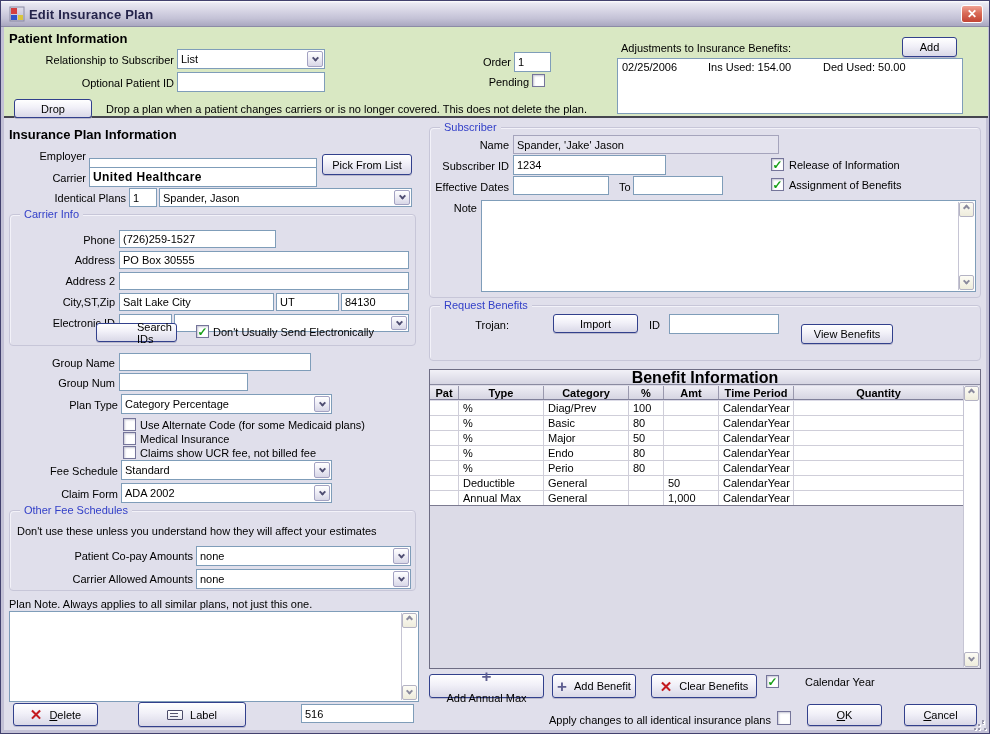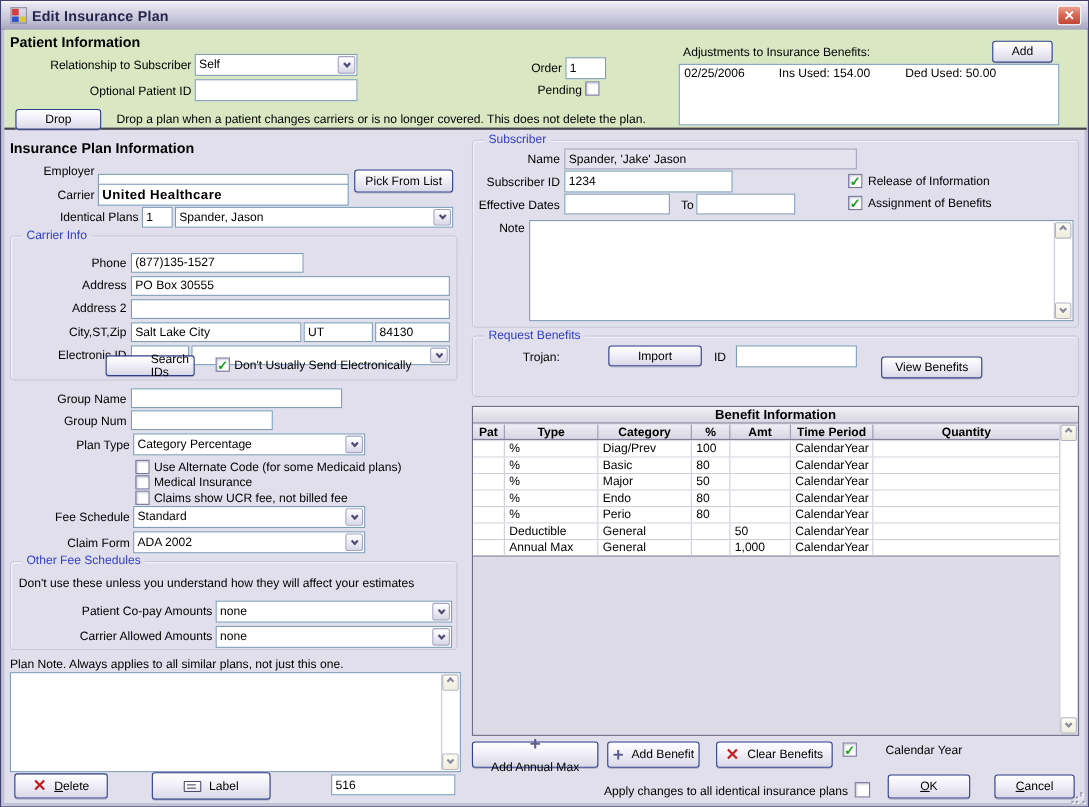--- a/index.html
+++ b/index.html
@@ -53,21 +53,21 @@
   .sbtn{position:absolute;left:0px;width:15px;height:15px;border:1px solid #b4b3c4;border-radius:2px;
       background:linear-gradient(180deg,#fdfcf5 0%,#eeecdc 100%);display:flex;align-items:center;justify-content:center;}
   .sbtn.up{top:0;} .sbtn.down{bottom:0;}
   .schev{width:5px;height:5px;border-left:2px solid #8a8a9d;border-bottom:2px solid #8a8a9d;}
   .schev.u{transform:rotate(135deg) translate(-1px,1px);}
   .schev.d{transform:rotate(-45deg) translate(1px,-1px);}
 
   
   .grid{position:absolute;border:1px solid #6e6d84;background:#dcdbe7;}
   .grid-title{position:absolute;left:0;right:0;top:0;height:15px;background:linear-gradient(#f2f1f7,#d6d5e2);
-      border-bottom:1px solid #8a8aa0;font-weight:bold;font-size:12px;text-align:center;line-height:15px;}
+      border-bottom:1px solid #8a8aa0;font-weight:bold;font-size:16px;text-align:center;line-height:15px;}
   .grid-head{position:absolute;left:0;right:17px;top:16px;height:14px;background:linear-gradient(#efeef5,#d6d5e2);
       border-bottom:1px solid #80809a;display:flex;}
   .gh{display:flex;align-items:center;justify-content:center;font-weight:bold;font-size:11px;border-right:1px solid #9a99ae;}
   .grid-rows{position:absolute;left:0;right:17px;top:31px;}
   .grow{display:flex;height:15px;background:#fff;border-bottom:1px solid #cfced9;}
   .grow.last{border-bottom:1px solid #7b7a90;}
   .gc{display:flex;align-items:center;font-size:11px;padding-left:4px;border-right:1px solid #cfced9;overflow:hidden;white-space:nowrap;}
   .c0{width:29px;} .c1{width:85px;} .c2{width:85px;} .c3{width:35px;} .c4{width:55px;} .c5{width:75px;} .c6{flex:1;border-right:none;}
   .gridscroll{position:absolute;right:1px;top:16px;bottom:1px;width:16px;background:#fff;border-left:1px solid #c6c5d4;}
 
@@ -92,21 +92,21 @@
     </svg>
     <div class="title-text">Edit Insurance Plan</div>
     <div class="close-btn">✕</div>
   </div>
 
   <div class="green-panel"></div>
   <div class="hdr" style="left:8px;top:30px;">Patient Information</div>
 
   <div class="lbl r" style="left:28px;width:145px;top:53px;">Relationship to Subscriber</div>
   <div class="combo" style="left:176px;top:48px;width:148px;height:20px;">
-    <span>Self</span>
+    <span>List</span>
     <span class="dd">
         <span class="chev"></span>
       </span>
   </div>
 
   <div class="lbl r" style="left:28px;width:145px;top:76px;">Optional Patient ID</div>
   <div class="tb" style="left:176px;top:71px;width:148px;height:20px;"></div>
 
   <div class="lbl r" style="left:470px;width:40px;top:55px;">Order</div>
   <div class="tb" style="left:513px;top:51px;width:37px;height:20px;">1</div>
@@ -142,21 +142,21 @@
     <span>Spander, Jason</span>
     <span class="dd">
         <span class="chev"></span>
       </span>
   </div>
 
   <div class="group" style="left:8px;top:213px;width:407px;height:132px;">
     <div class="glabel">Carrier Info</div>
   </div>
   <div class="lbl r" style="left:10px;width:104px;top:233px;">Phone</div>
-  <div class="tb" style="left:118px;top:229px;width:157px;height:18px;">(877)135-1527</div>
+  <div class="tb" style="left:118px;top:229px;width:157px;height:18px;">(726)259-1527</div>
   <div class="lbl r" style="left:10px;width:104px;top:253px;">Address</div>
   <div class="tb" style="left:118px;top:250px;width:290px;height:18px;">PO Box 30555</div>
   <div class="lbl r" style="left:10px;width:104px;top:274px;">Address 2</div>
   <div class="tb" style="left:118px;top:271px;width:290px;height:18px;"></div>
   <div class="lbl r" style="left:10px;width:104px;top:295px;">City,ST,Zip</div>
   <div class="tb" style="left:118px;top:292px;width:155px;height:18px;">Salt Lake City</div>
   <div class="tb" style="left:275px;top:292px;width:63px;height:18px;">UT</div>
   <div class="tb" style="left:340px;top:292px;width:68px;height:18px;">84130</div>
   <div class="lbl r" style="left:10px;width:104px;top:316px;">Electronic ID</div>
   <div class="tb" style="left:118px;top:313px;width:53px;height:18px;"></div>

